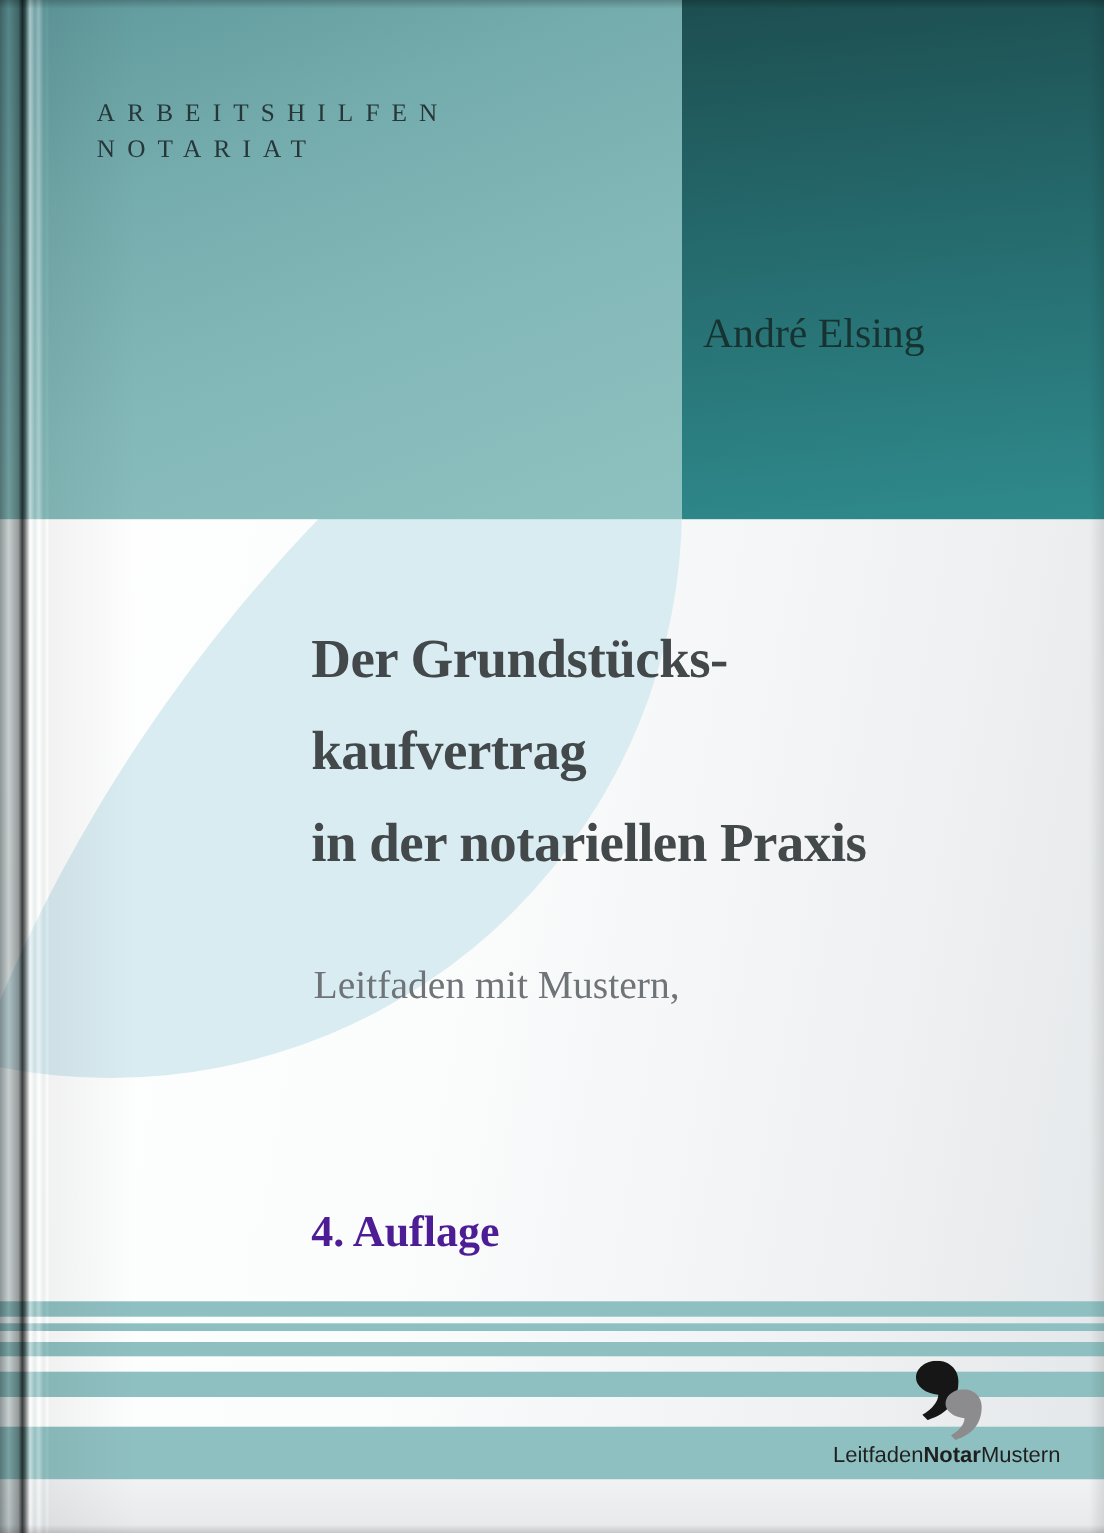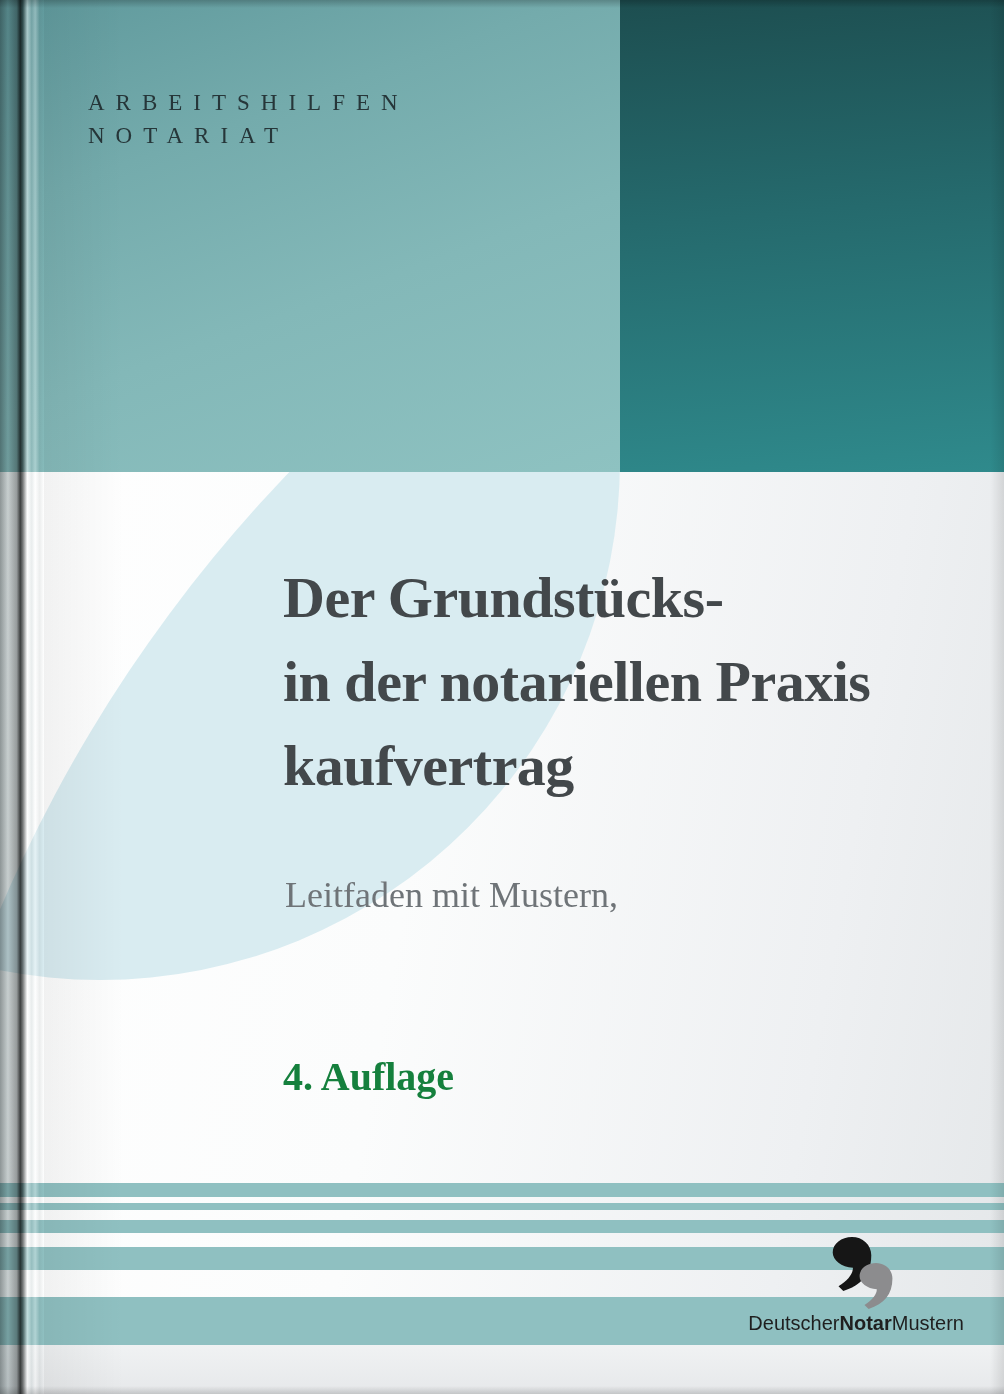--- a/index.html
+++ b/index.html
@@ -43,37 +43,37 @@
   
   .author{
     position:absolute;left:639px;top:280px;z-index:3;
     font-size:38px;line-height:46px;
     color:var(--author-text,#173331);
     white-space:nowrap;
   }
   
   .title{
     position:absolute;left:283px;top:556px;z-index:3;
-    font-size:58px;line-height:84px;font-weight:bold;
+    font-size:50px;line-height:84px;font-weight:bold;
     color:var(--title-text,#43484b);
     letter-spacing:-0.5px;white-space:nowrap;
   }
   
   .subtitle{
     position:absolute;left:285px;top:864px;z-index:3;
     font-size:36px;line-height:62px;
     color:var(--subtitle-text,#6f7478);
     white-space:nowrap;
     font-family:Liberation Serif, serif;
   }
   
   .edition{
-    position:absolute;left:283px;top:1053px;z-index:3;
+    position:absolute;left:283px;top:1096px;z-index:3;
     font-size:40px;line-height:48px;font-weight:bold;
-    color:#15803d;white-space:nowrap;
+    color:#4c1d95;white-space:nowrap;
   }
   
   .stripes{
     position:absolute;left:0;top:1183px;width:1004px;z-index:2;
     display:flex;flex-direction:column;
   }
   .stripes .t{background:var(--stripe-teal,#8fc0c1);}
   .stripes .w{background:transparent;}
   .s1{height:14px}.s2{height:6px}.s3{height:7px}.s4{height:10px}.s5{height:13px}
   .s6{height:14px}.s7{height:23px}.s8{height:27px}.s9{height:48px}
@@ -135,25 +135,26 @@
   </div>
 
   <div class="header-left"></div>
   <div class="header-right"></div>
 
   <div class="series">
     <div>ARBEITSHILFEN</div>
     <div>NOTARIAT</div>
   </div>
 
+  <div class="author">André Elsing</div>
 
   <div class="title">
     <div>Der Grundstücks-</div>
+    <div>kaufvertrag</div>
     <div>in der notariellen Praxis</div>
-    <div>kaufvertrag</div>
   </div>
 
   <div class="subtitle">
     <div>Leitfaden mit Mustern,</div>
   </div>
 
   <div class="edition">4. Auflage</div>
 
   <div class="stripes">
     <div class="t s1"></div>
@@ -168,21 +169,21 @@
   </div>
   <div class="bottom-gray"></div>
 
   <svg class="logo-mark logo-black" width="46" height="54" viewBox="0 0 40 56">
     <path fill="#161616" d="M20,0 C31,0 40,8 40,19 C40,38 30,50 11,56 L6,51 C16,45 21,38 21,32 C9,31 0,24 0,16 C0,7 9,0 20,0 Z"></path>
   </svg>
   <svg class="logo-mark logo-gray" width="34" height="46" viewBox="0 0 40 56">
     <path fill="#8c8c8e" d="M20,0 C31,0 40,8 40,19 C40,38 30,50 11,56 L6,51 C16,45 21,38 21,32 C9,31 0,24 0,16 C0,7 9,0 20,0 Z"></path>
   </svg>
   <div class="publisher-name">
-    <span>Deutscher</span><span class="bold">Notar</span><span>Mustern</span>
+    <span>Leitfaden</span><span class="bold">Notar</span><span>Mustern</span>
   </div>
 
   <div class="spine-soft"></div>
   <div class="spine"></div>
   <div class="edge-top"></div>
   <div class="edge-right"></div>
   <div class="edge-bottom"></div>
 
 </div>
 

